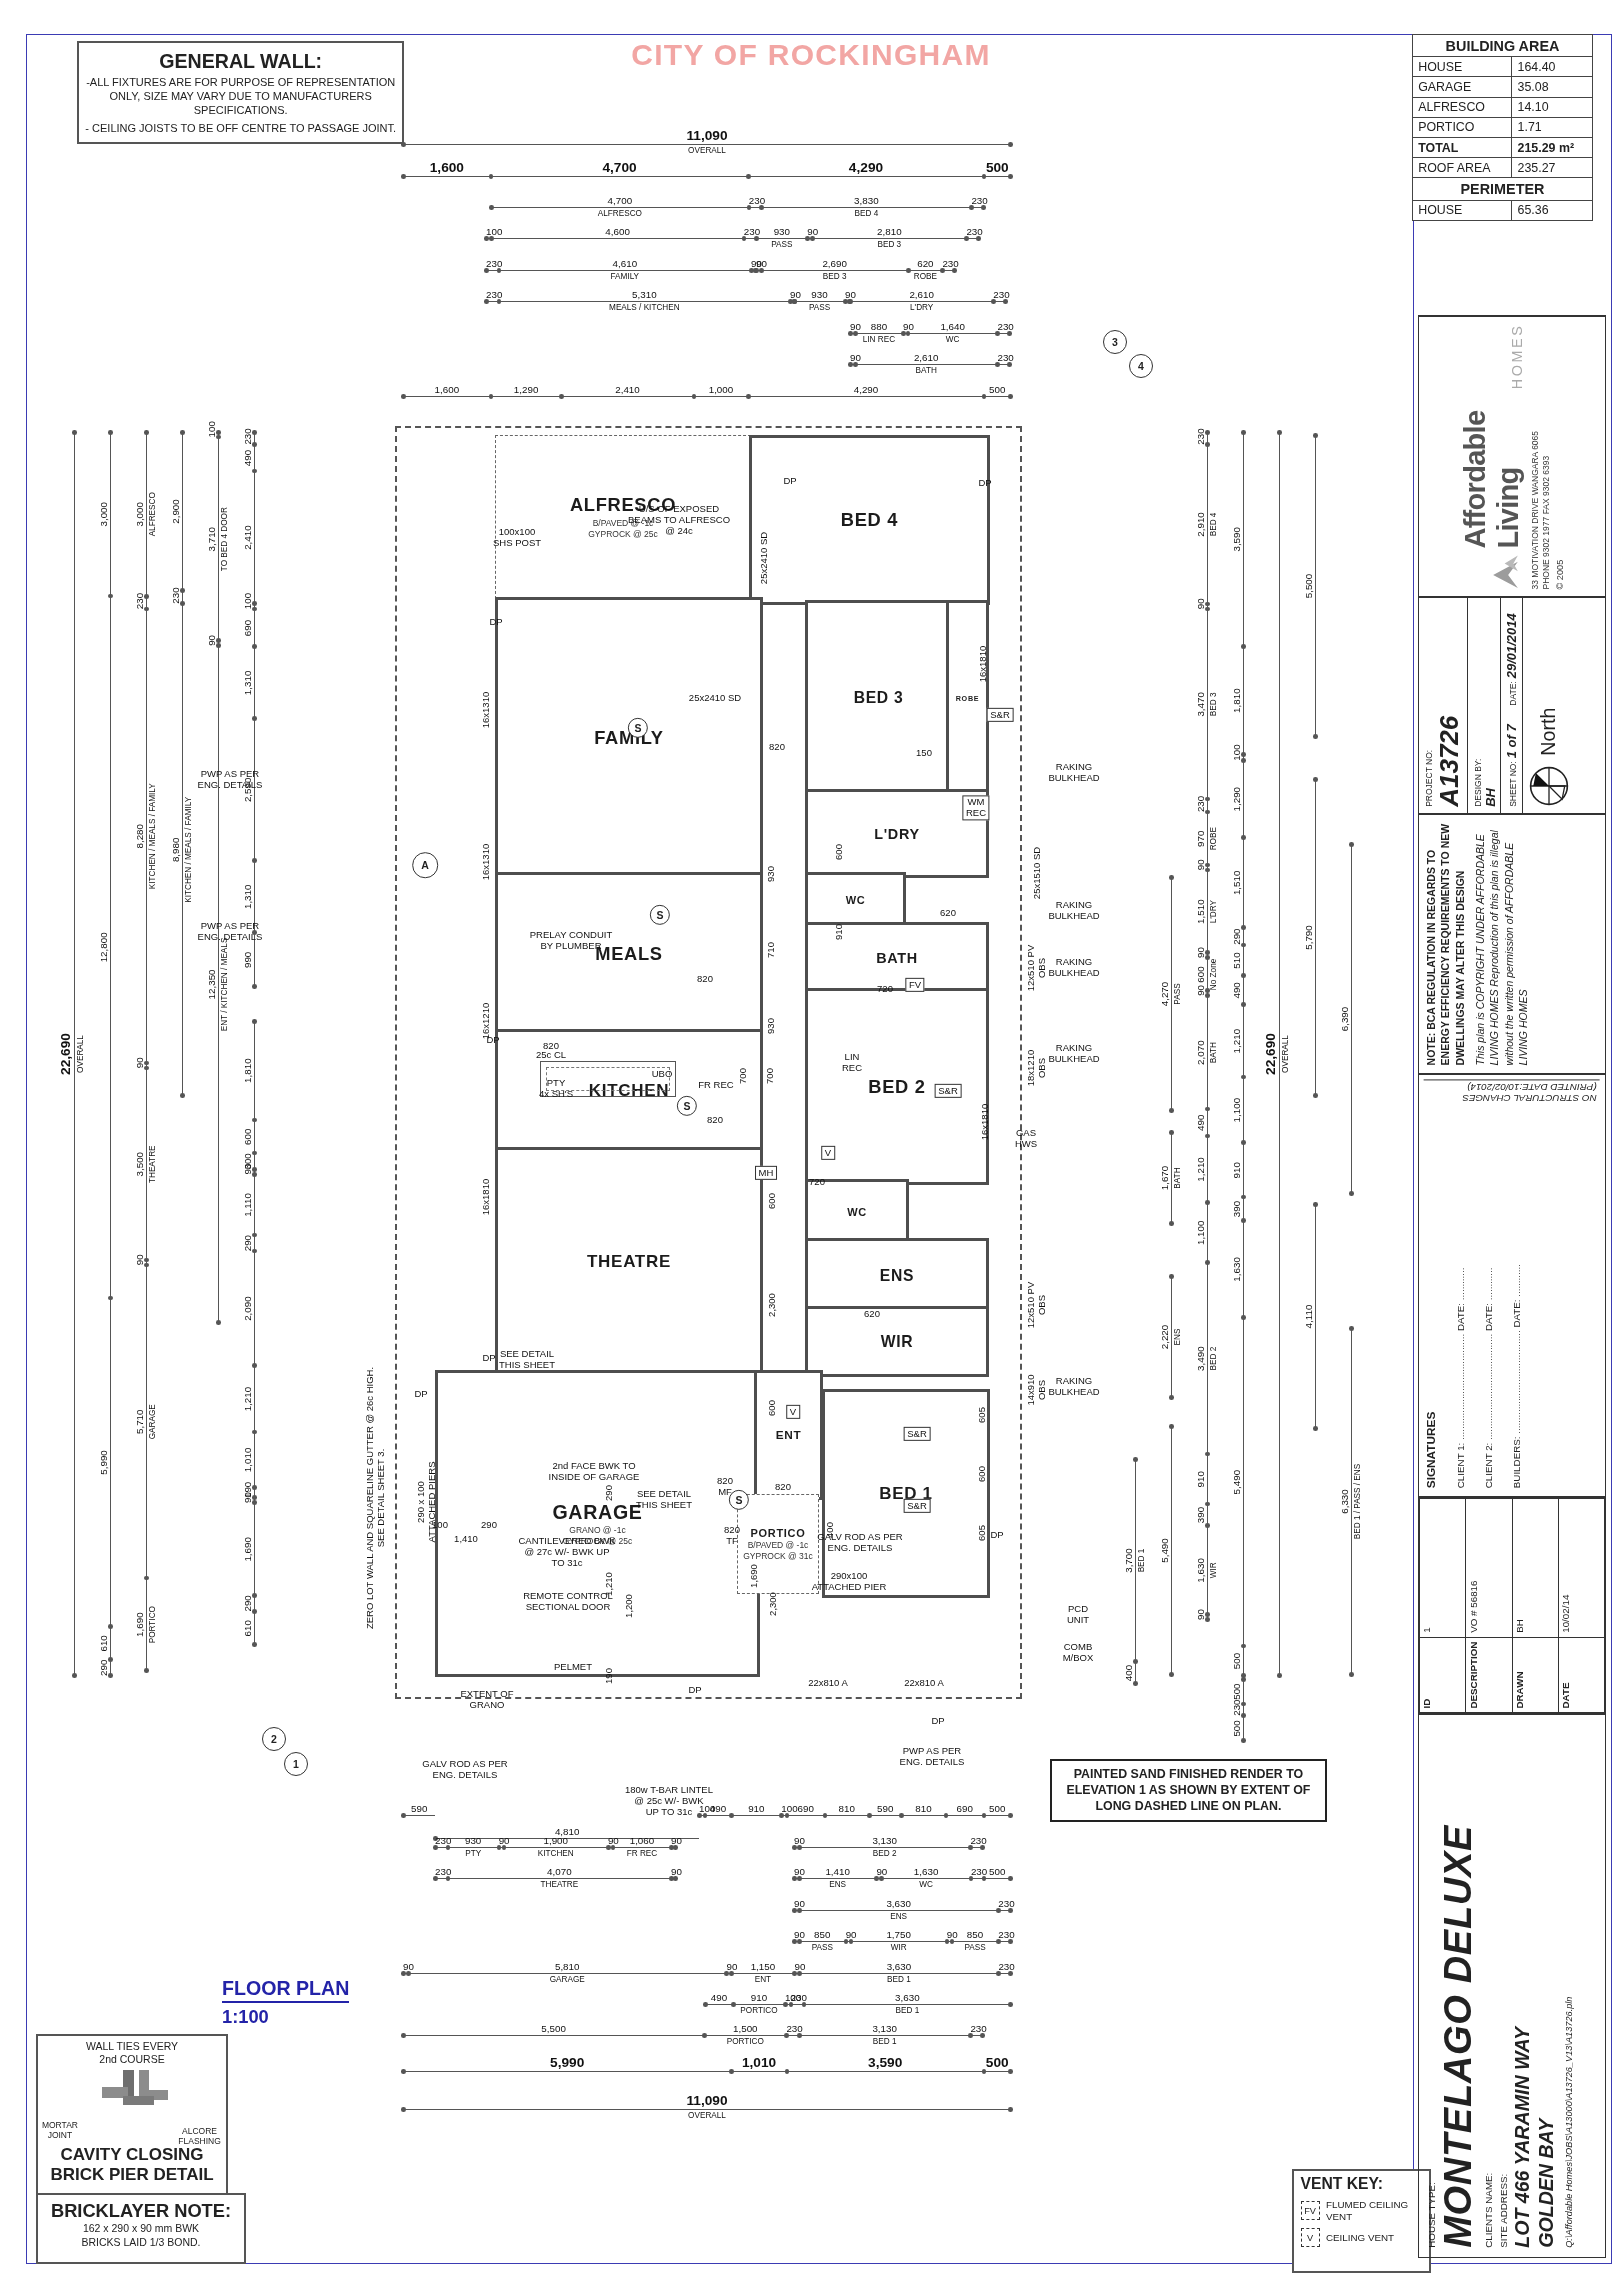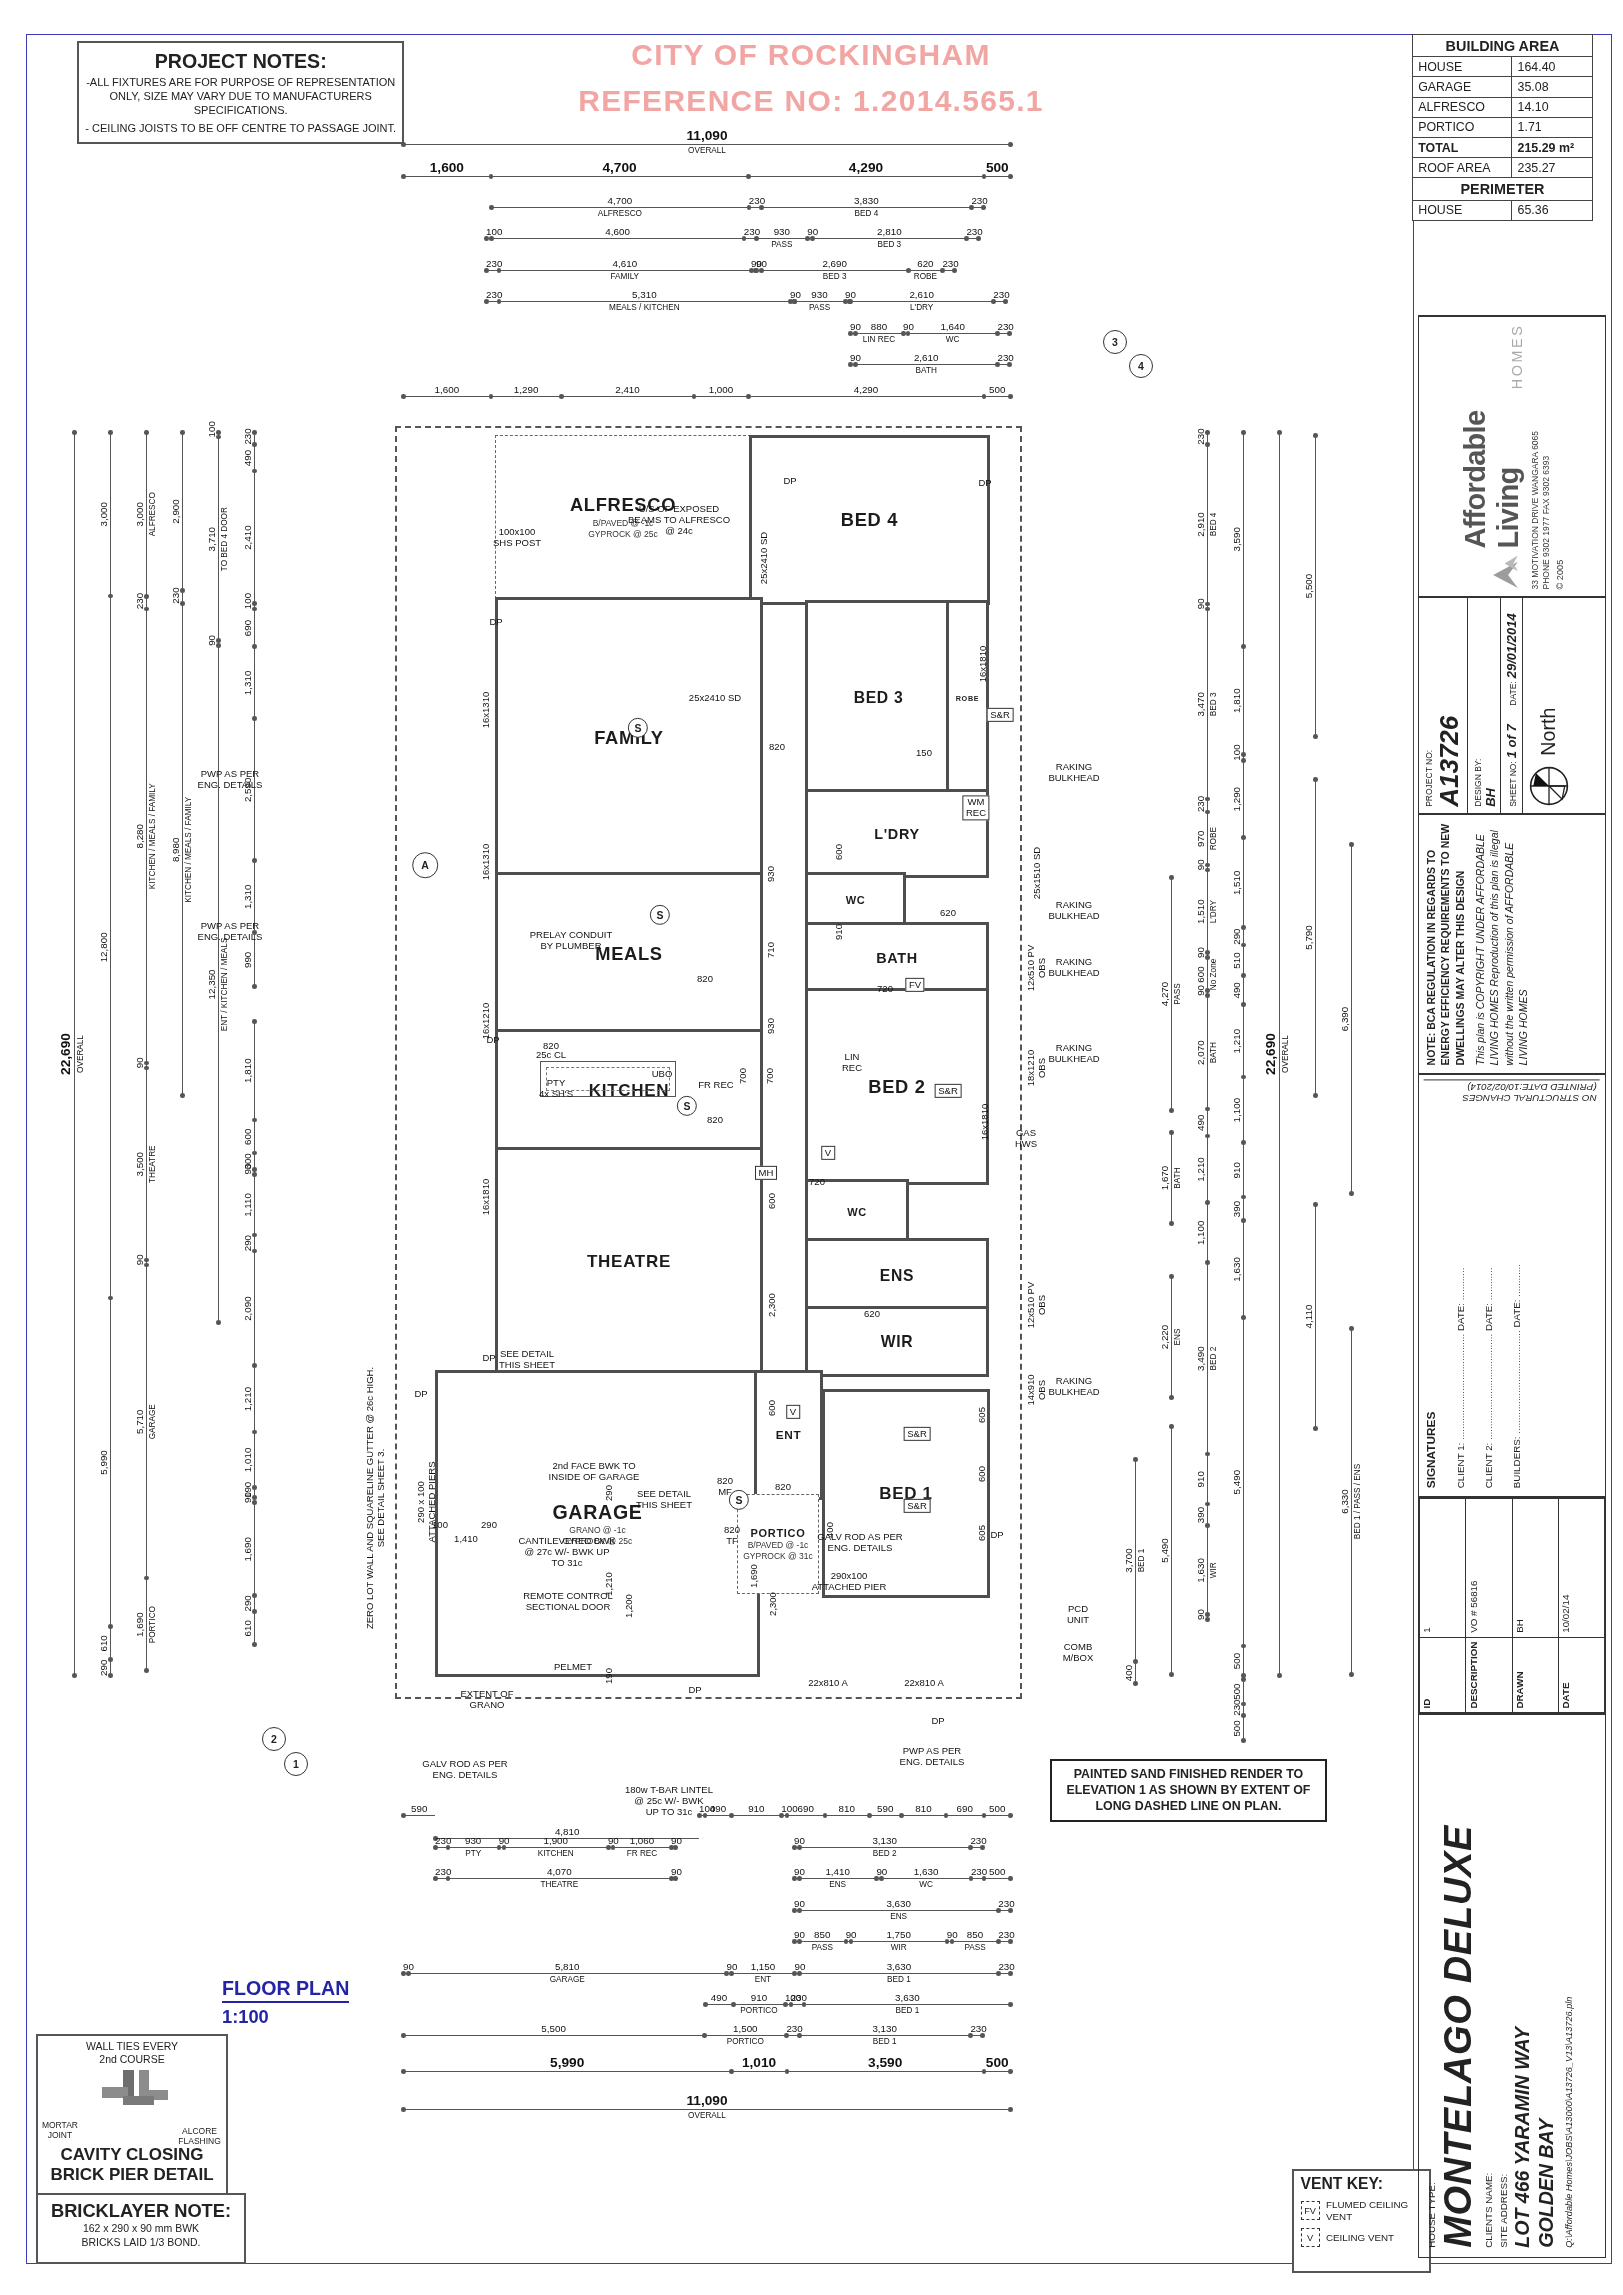--- a/index.html
+++ b/index.html
@@ -126,24 +126,23 @@
   .tb-spacer{flex:1;border:1.3px solid #333;border-left:none;}
 </style>
 </head>
 <body>
 
 <div id="sheet">
   <div id="frame"></div>
   <div id="titlebar-divider"></div>
 
   <div class="stamp" style="top:38px">CITY OF ROCKINGHAM</div>
-  <div class="stamp" style="top:84px">REFERENCE NO: 1.2014.565.1</div>
 
   <div id="general-notes">
-    <div class="gn-title">PROJECT NOTES:</div>
+    <div class="gn-title">GENERAL WALL:</div>
     <div class="gn-line">-ALL FIXTURES ARE FOR PURPOSE OF REPRESENTATION ONLY, SIZE MAY VARY DUE TO MANUFACTURERS SPECIFICATIONS.</div>
     <div class="gn-line">- CEILING JOISTS TO BE OFF CENTRE TO PASSAGE JOINT.</div>
   </div>
 
   <table id="building-area">
     <tbody>
         <tr>
           <td class="hd" colspan="2">BUILDING AREA</td>
         </tr>
     <tr>

